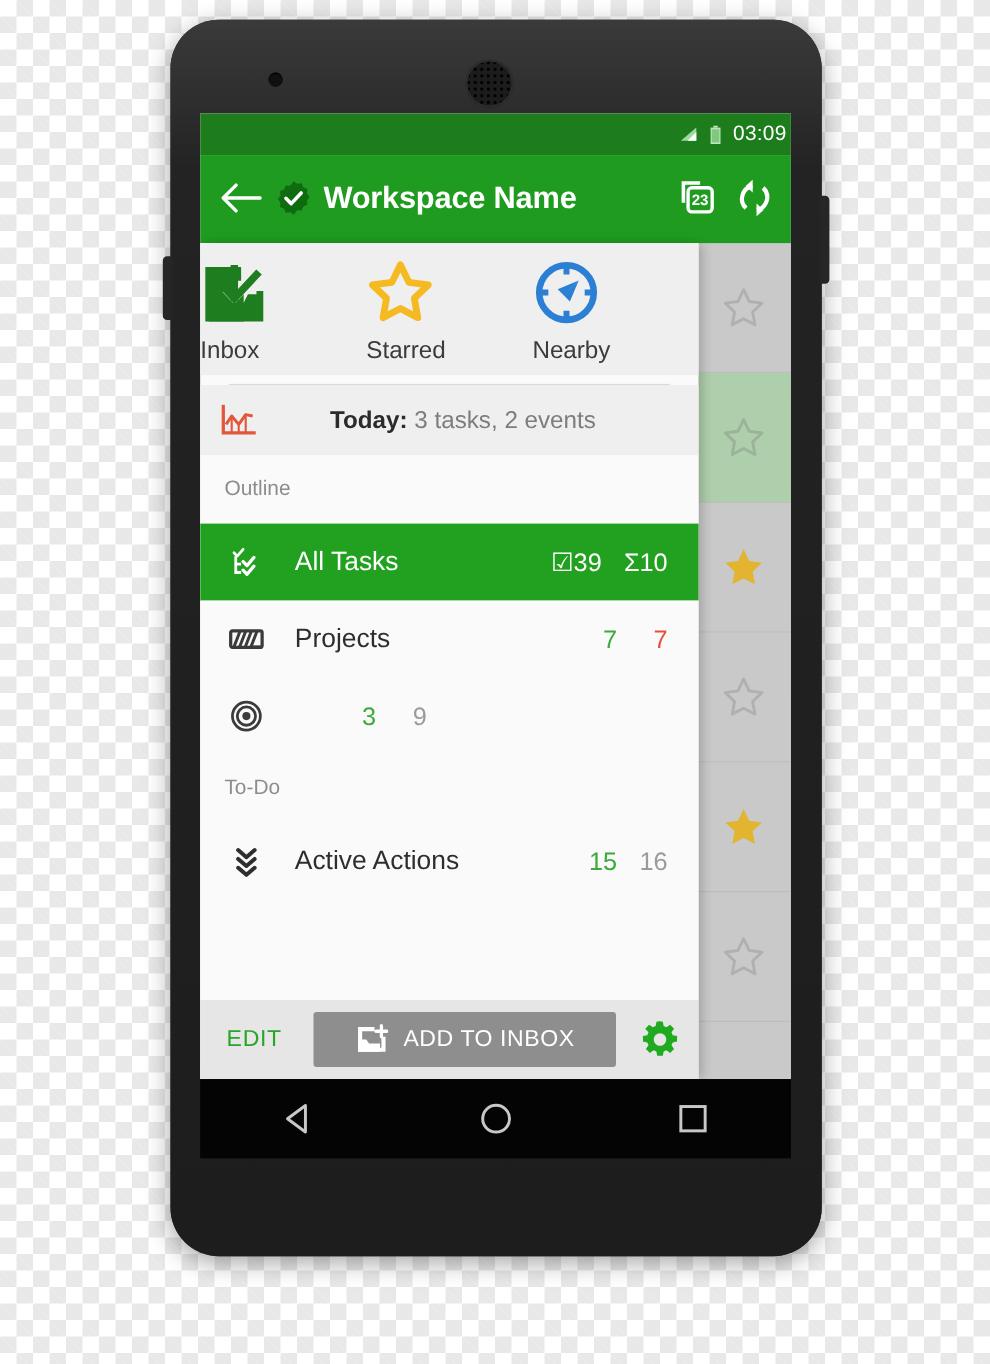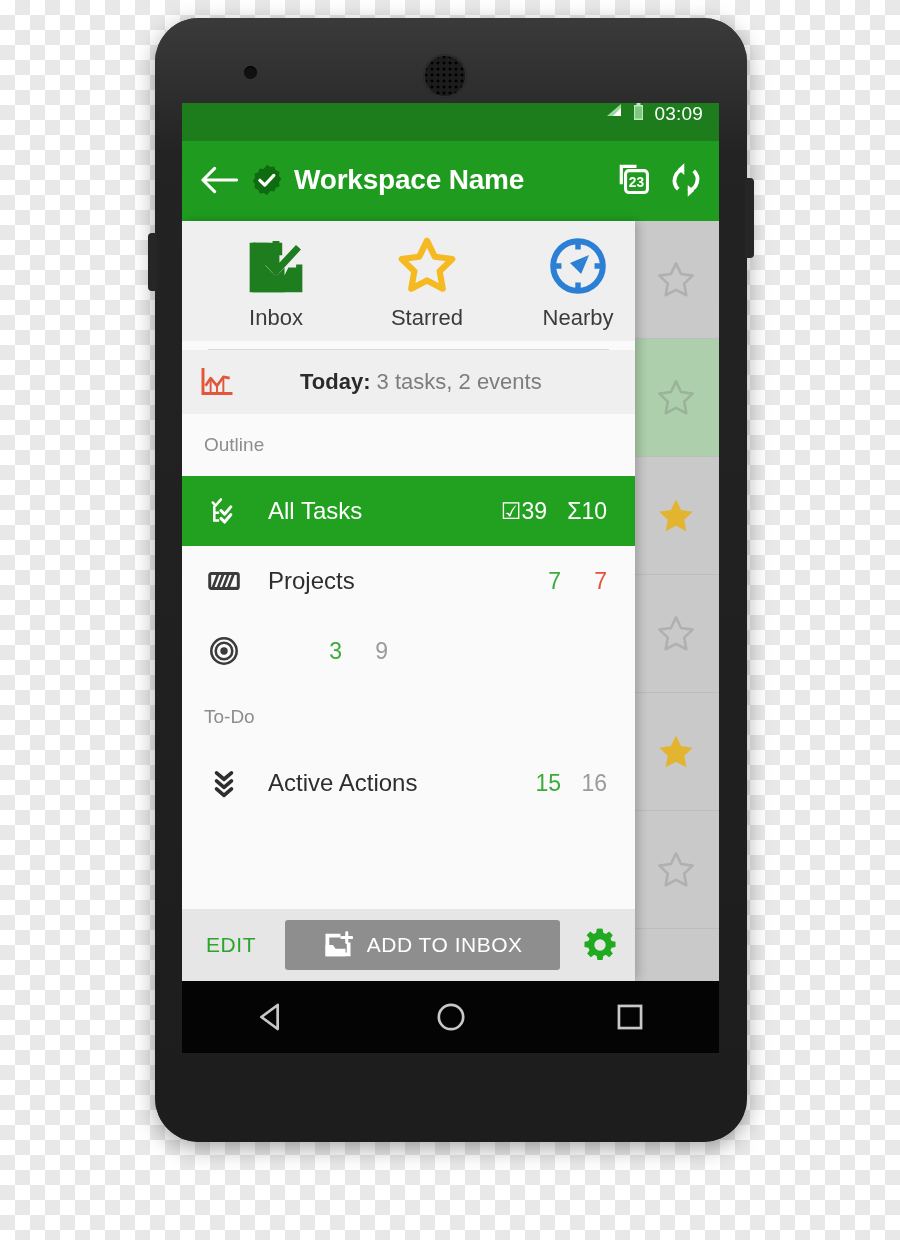--- a/index.html
+++ b/index.html
@@ -62,22 +62,22 @@
     left:27px; top:85px;
     width:537px; height:878px;
     background:#c9c9c9;
     overflow:hidden;
   }
 
   
   .statusbar{
     position:absolute;left:0;top:0;width:537px;height:38px;
     background:#1d7d1d;
-    display:flex;align-items:flex-start;justify-content:flex-end;
-    padding-right:16px;box-sizing:border-box;
+    display:flex;align-items:center;justify-content:flex-end;
+    padding-right:4px;box-sizing:border-box;
     color:#ffffff;
   }
   .sb-signal{width:18px;height:14px;margin-right:11px;}
   .sb-batt{width:11px;height:17px;margin-right:10px;position:relative;}
   .sb-time{font-size:19px;letter-spacing:0.2px;color:#ffffff;}
 
   
   .actionbar{
     position:absolute;left:0;top:38px;width:537px;height:80px;
     background:#1f9c1f;
@@ -116,21 +116,21 @@
   #drawer{
     position:absolute;left:0;top:118px;width:453px;height:760px;
     background:#fafafa;
     box-shadow:3px 0 10px rgba(0,0,0,0.22);
     display:flex;flex-direction:column;
   }
   .quick-row{
     display:flex;background:#efefef;padding:14px 0 10px 0;
   }
   .quick-item{
-    flex:1;display:flex;flex-direction:column;align-items:center;cursor:pointer;padding-left:37px;
+    flex:1;display:flex;flex-direction:column;cursor:pointer;
   }
   .quick-ico{width:62px;height:62px;margin-bottom:8px;}
   .quick-lbl{font-size:22px;color:#3b3b3b;}
   .quick-sep{height:1px;background:#dcdcdc;margin:8px 26px 0 26px;background:#d9d9d9;}
 
   .today-row{
     background:#efefef;display:flex;align-items:center;height:64px;
     padding:0 0 0 18px;box-sizing:border-box;gap:42px;
   }
   .today-ico{width:34px;height:28px;margin-right:24px;flex:0 0 auto;}

